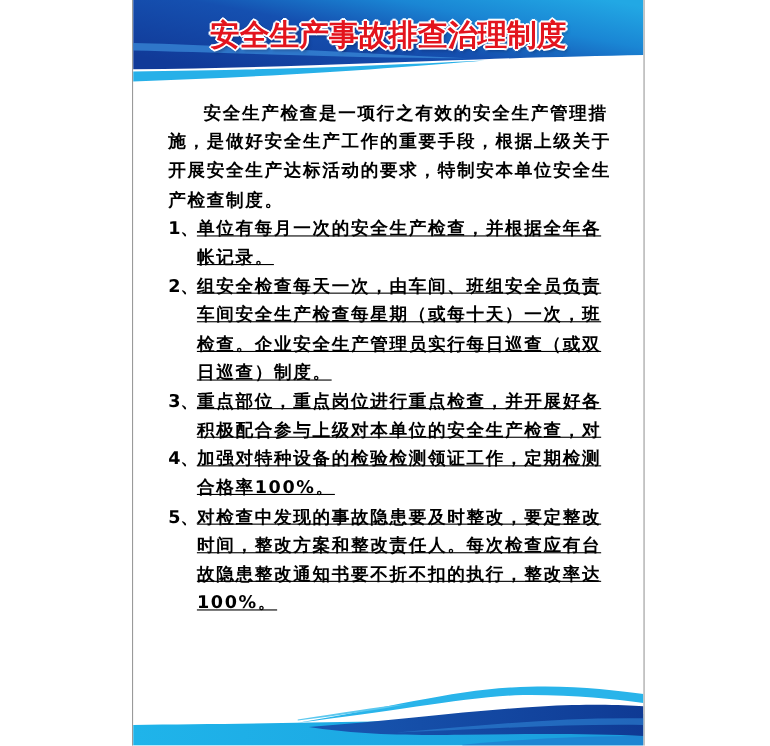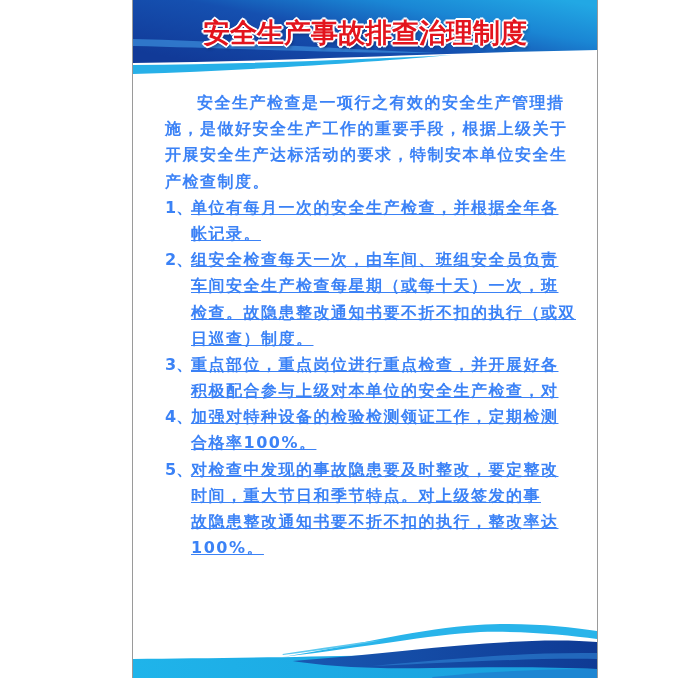--- a/index.html
+++ b/index.html
@@ -2,40 +2,40 @@
 <html><head>
 <meta charset="utf-8">
 <style>
   html, body { margin: 0; padding: 0; }
   body {
     width: 700px; height: 678px; position: relative; overflow: hidden;
     background: #ffffff;
     font-family: "DejaVu Sans", "Liberation Sans", sans-serif;
   }
   .poster {
-    position: absolute; left: 132px; top: 0; width: 466px; height: 678px;
+    position: absolute; left: 120px; top: 0; width: 466px; height: 678px;
     box-sizing: border-box;
     border-left: 1px solid #9a9a9a; border-right: 1px solid #9a9a9a;
     background: #ffffff; overflow: hidden;
   }
   .header-art { position: absolute; left: 0; top: 0; width: 464px; height: 80px; }
   .footer-art { position: absolute; left: 0; top: 600px; width: 464px; height: 78px; }
   .title {
     position: absolute; left: 0; top: 16px; width: 464px;
     text-align: center; font-size: 27px; font-weight: bold; line-height: 34px;
     color: #e3141d; letter-spacing: 0;
     white-space: nowrap;
     text-shadow:
       1px 1px 0 #fff, -1px -1px 0 #fff, 1px -1px 0 #fff, -1px 1px 0 #fff,
       2px 0 0 #fff, -2px 0 0 #fff, 0 2px 0 #fff, 0 -2px 0 #fff,
       2px 3px 3px rgba(0,0,40,0.35);
   }
   .body-text {
     position: absolute; left: 32px; top: 90px; width: 425px;
-    color: #3b82f6; font-size: 16px; font-weight: bold; letter-spacing: 1.5px;
+    color: #000000; font-size: 16px; font-weight: bold; letter-spacing: 1.5px;
   }
   .line { height: 26.2px; line-height: 26.2px; white-space: nowrap; }
   .intro .line:first-child { text-indent: 32px; }
   .item { position: relative; }
   .item .num {
     position: absolute; left: 0; top: 0; height: 26.2px; line-height: 26.2px;
     letter-spacing: 0; white-space: nowrap;
   }
   .item .line { padding-left: 26px; text-decoration: underline; }
 </style>
@@ -71,40 +71,40 @@
     <div class="item">
       <span class="num">1、</span>
       <div class="line">单位有每月一次的安全生产检查，并根据全年各</div>
       <div class="line">帐记录。</div>
     </div>
 
     <div class="item">
       <span class="num">2、</span>
       <div class="line">组安全检查每天一次，由车间、班组安全员负责</div>
       <div class="line">车间安全生产检查每星期（或每十天）一次，班</div>
-      <div class="line">检查。故隐患整改通知书要不折不扣的执行（或双</div>
+      <div class="line">检查。企业安全生产管理员实行每日巡查（或双</div>
       <div class="line">日巡查）制度。</div>
     </div>
 
     <div class="item">
       <span class="num">3、</span>
       <div class="line">重点部位，重点岗位进行重点检查，并开展好各</div>
       <div class="line">积极配合参与上级对本单位的安全生产检查，对</div>
     </div>
 
     <div class="item">
       <span class="num">4、</span>
       <div class="line">加强对特种设备的检验检测领证工作，定期检测</div>
       <div class="line">合格率100%。</div>
     </div>
 
     <div class="item">
       <span class="num">5、</span>
       <div class="line">对检查中发现的事故隐患要及时整改，要定整改</div>
-      <div class="line">时间，重大节日和季节特点。对上级签发的事</div>
+      <div class="line">时间，整改方案和整改责任人。每次检查应有台</div>
       <div class="line">故隐患整改通知书要不折不扣的执行，整改率达</div>
       <div class="line">100%。</div>
     </div>
   </div>
 
   <svg class="footer-art" viewBox="0 600 465 78" preserveAspectRatio="none">
     <defs>
       <linearGradient id="ftCyan" x1="0" y1="0" x2="1" y2="0">
         <stop offset="0" stop-color="#1fb4ea"></stop>
         <stop offset="1" stop-color="#1a9ddc"></stop>

